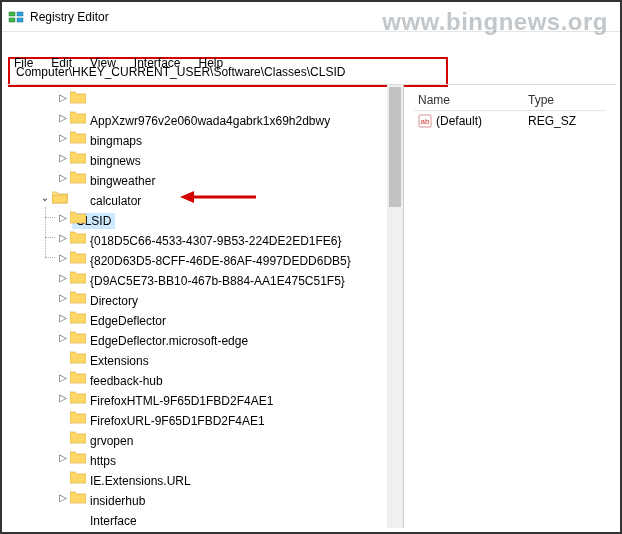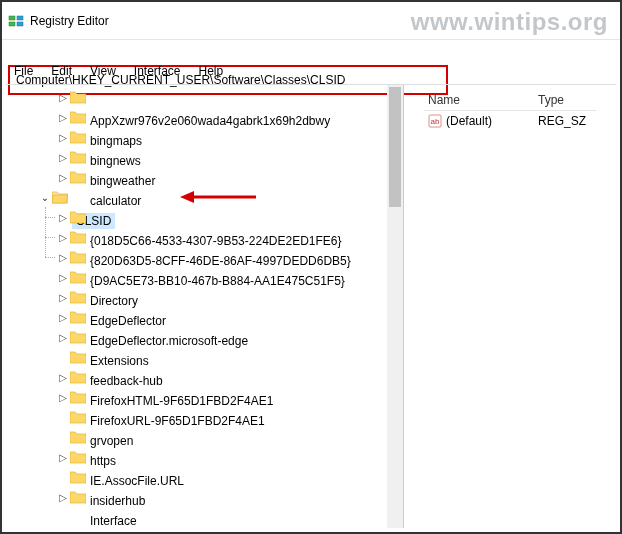--- a/index.html
+++ b/index.html
@@ -9,21 +9,21 @@
     font-size: 12px;
     color: #000;
     background: #fff;
     width: 622px;
     height: 534px;
     overflow: hidden;
     position: relative;
     border: 2px solid #333;
   }
   .titlebar {
-    height: 38px;
+    height: 30px;
     background: #fff;
     display: flex;
     align-items: center;
     padding: 0 6px;
     border-bottom: 1px solid #e5e5e5;
   }
   .titlebar .icon {
     width: 16px; height: 16px; margin-right: 6px;
     display: flex; align-items: center; justify-content: center;
   }
@@ -85,21 +85,21 @@
   }
   .scroll-thumb {
     position: absolute;
     right: 2px; top: 2px;
     width: 12px; height: 120px;
     background: #c2c2c2;
     border-radius: 0;
   }
   .details-pane {
     flex: 1;
-    padding: 4px 20px;
+    padding: 4px 10px;
     overflow: hidden;
   }
   .details-header {
     display: flex;
     font-size: 12px;
     color: #333;
     border-bottom: 1px solid #e5e5e5;
     height: 22px;
     align-items: center;
   }
@@ -181,21 +181,21 @@
     <svg viewBox="0 0 16 16" width="16" height="16">
       <rect x="1" y="3" width="6" height="4" fill="#3fb74b" stroke="#2a7a31" stroke-width="0.5"></rect>
       <rect x="1" y="9" width="6" height="4" fill="#3fb74b" stroke="#2a7a31" stroke-width="0.5"></rect>
       <rect x="9" y="3" width="6" height="4" fill="#28a0da" stroke="#1b6b92" stroke-width="0.5"></rect>
       <rect x="9" y="9" width="6" height="4" fill="#28a0da" stroke="#1b6b92" stroke-width="0.5"></rect>
     </svg>
   </span>
   <span class="title">Registry Editor</span>
 </div>
 
-<div class="watermark">www.wintips.org</div>
+<div class="watermark">www.bingnews.org</div>
 
 <div class="menubar">
   <span class="mi">File</span>
   <span class="mi">Edit</span>
   <span class="mi">View</span>
   <span class="mi">Interface</span>
   <span class="mi">Help</span>
 </div>
 
 <div class="addressbar-wrap">
@@ -433,21 +433,21 @@
         </div>
 
       <div class="node">
           <div class="row">
         <span class="twisty">▷</span>
         <span class="folder">
               <svg width="16" height="14" viewBox="0 0 16 14">
                 <path d="M0 2h5l2 2h9v9H0z" fill="#ffd768" stroke="#d9a82f" stroke-width="0.6"></path>
               </svg>
             </span>
-        <span class="label">IE.AssocFile.URL</span>
+        <span class="label">IE.Extensions.URL</span>
       </div>
         </div>
 
       <div class="node">
           <div class="row">
         <span class="twisty"></span>
         <span class="folder">
               <svg width="16" height="14" viewBox="0 0 16 14">
                 <path d="M0 2h5l2 2h9v9H0z" fill="#ffd768" stroke="#d9a82f" stroke-width="0.6"></path>
               </svg>

